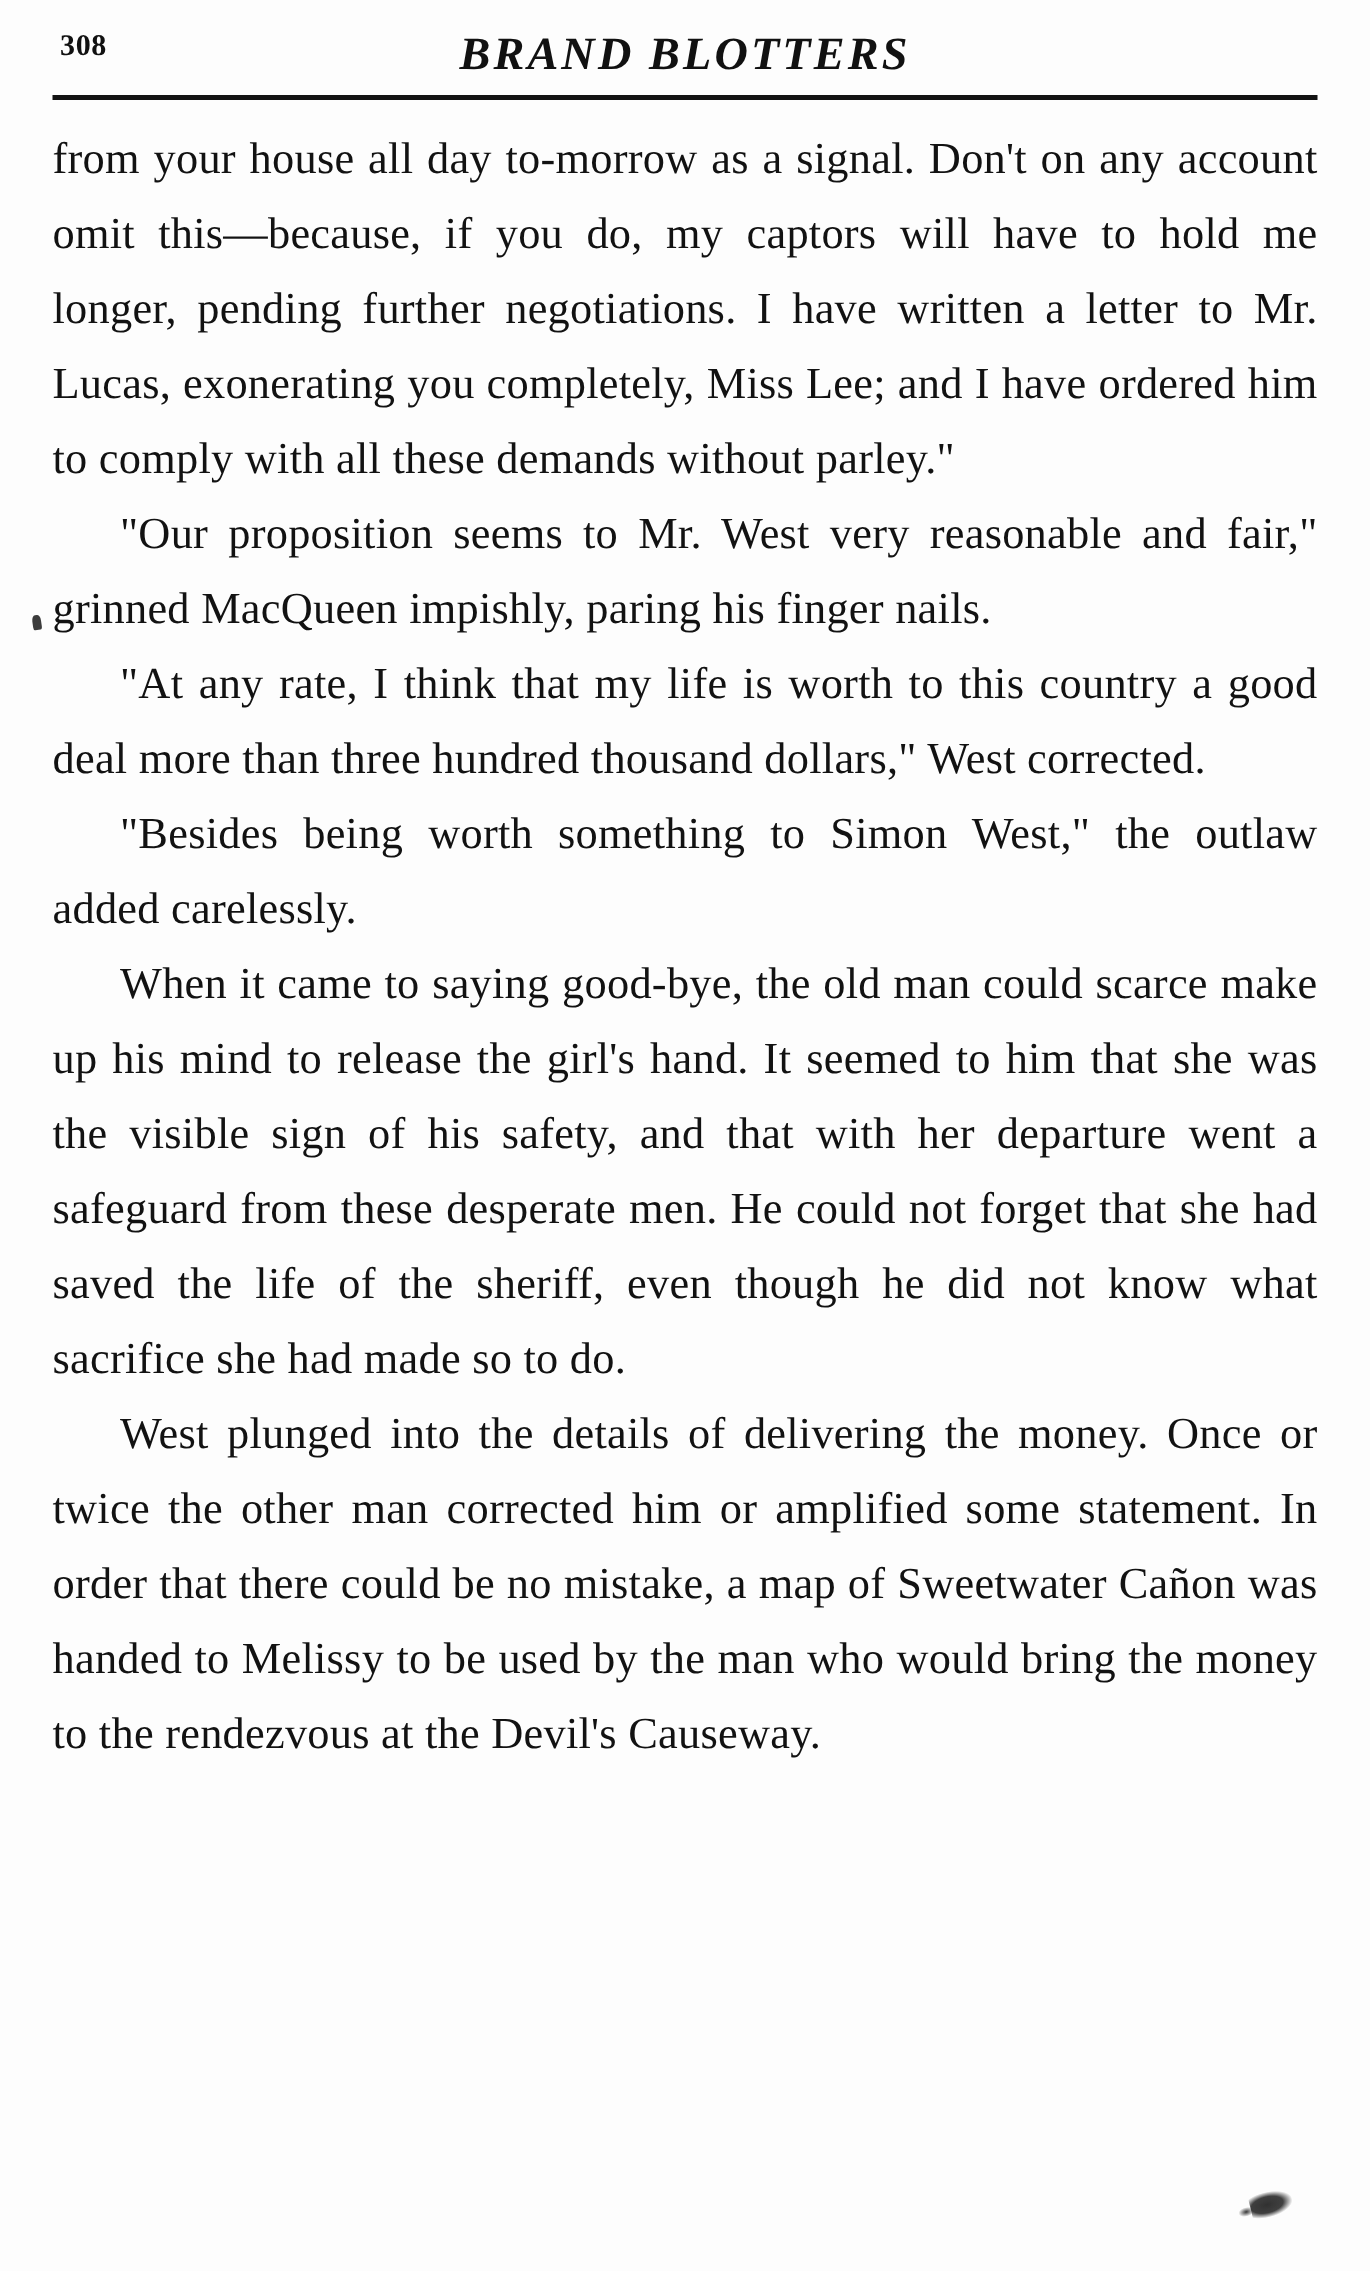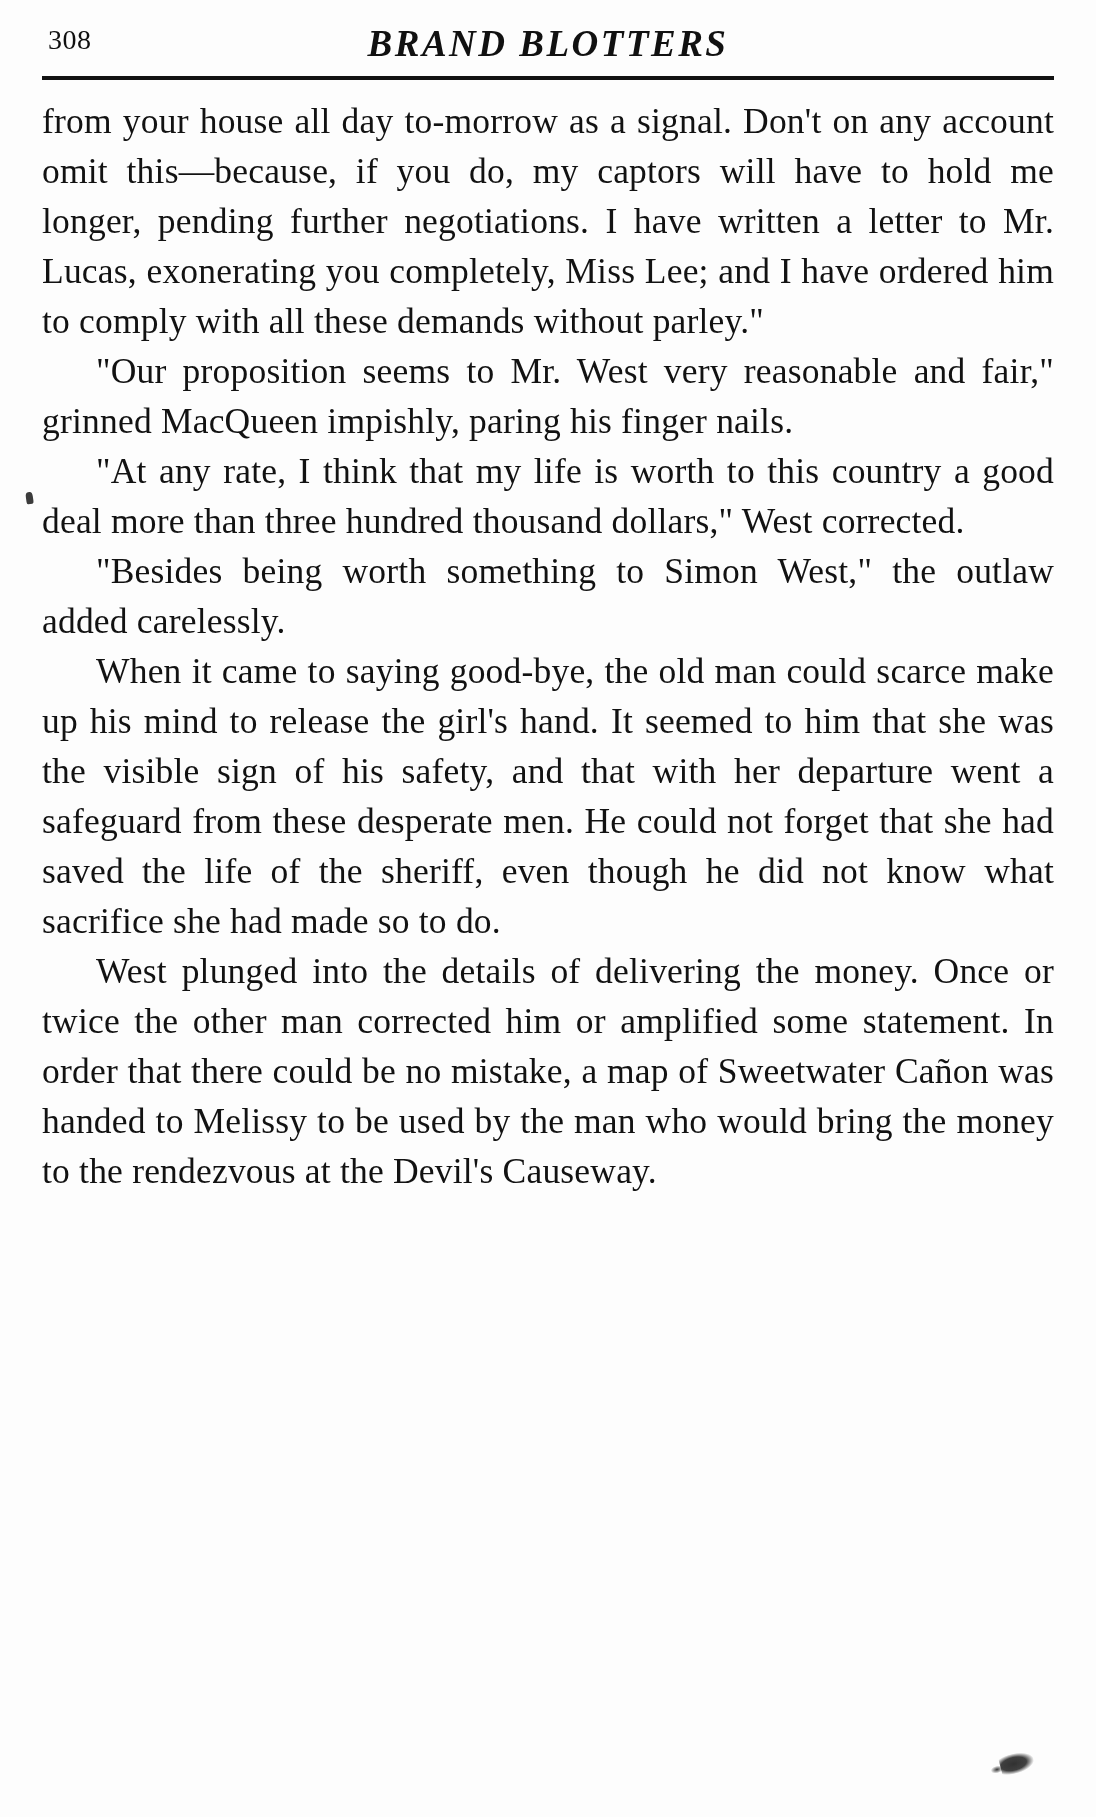--- a/index.html
+++ b/index.html
@@ -30,22 +30,22 @@
     top: 16px;
     left: 42px;
     right: 42px;
     height: 60px;
   }
   .folio {
     position: absolute;
     left: 6px;
     top: 8px;
     font-family: "Liberation Serif", serif;
-    font-weight: normal;
-    font-size: 28px;
+    font-weight: bold;
+    font-size: 24px;
     letter-spacing: 0.5px;
     color: #111;
   }
   .running-title {
     position: absolute;
     left: 0;
     right: 0;
     top: 6px;
     text-align: center;
     font-family: "Liberation Serif", serif;
@@ -62,21 +62,21 @@
     width: 1012px;
     height: 4px;
     background: #131313;
   }
   .body-text {
     position: absolute;
     top: 96px;
     left: 42px;
     width: 1012px;
     font-size: 35.5px;
-    line-height: 50px;
+    line-height: 60px;
     text-align: justify;
     text-justify: inter-word;
     color: #121212;
   }
   .body-text p {
     margin: 0;
     text-indent: 54px;
     font-weight: 500;
     letter-spacing: 0.2px;
   }

